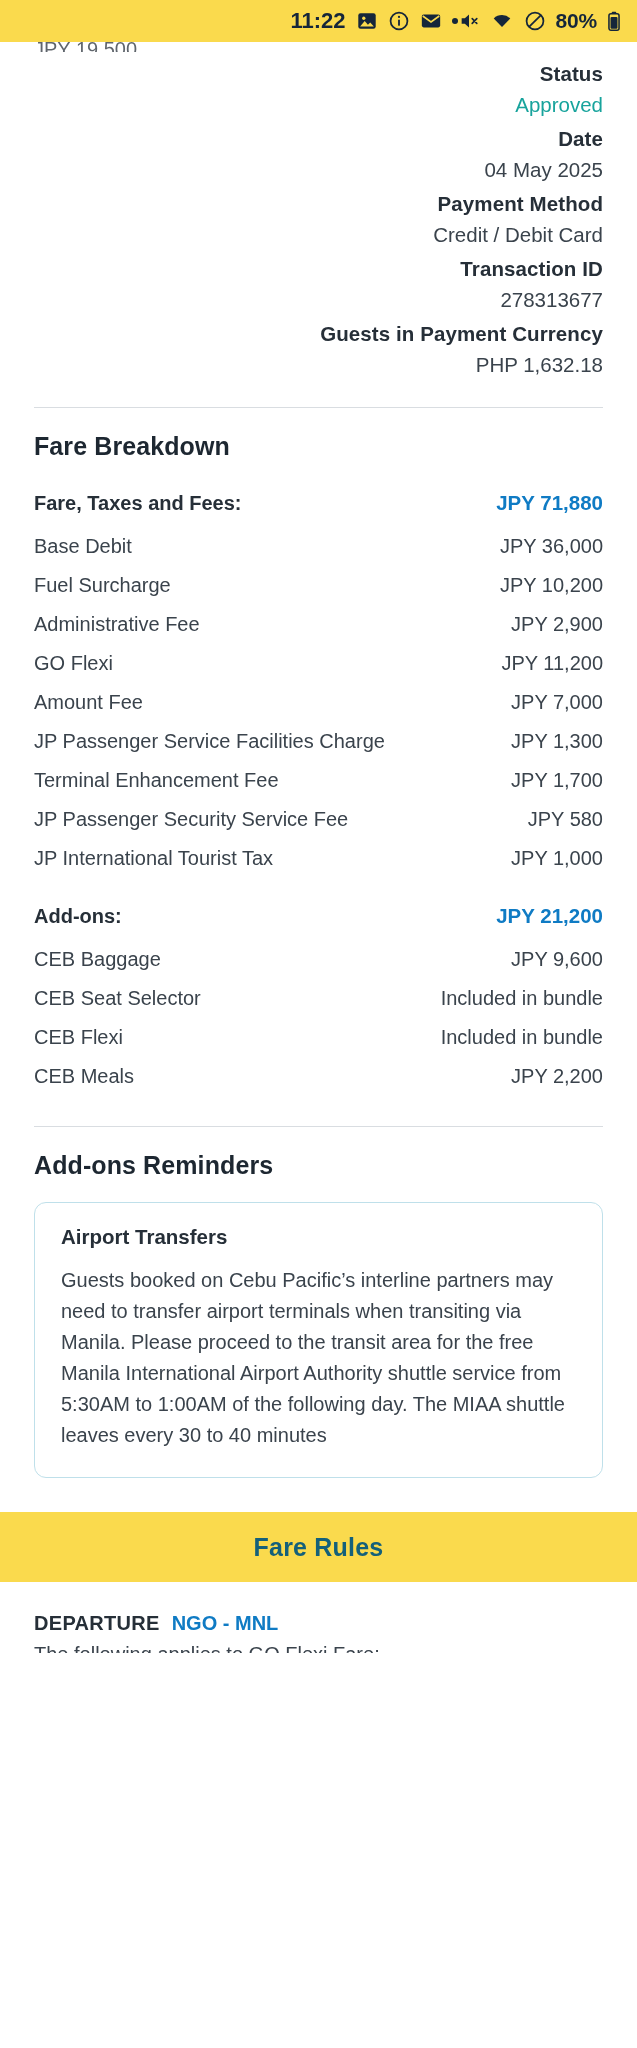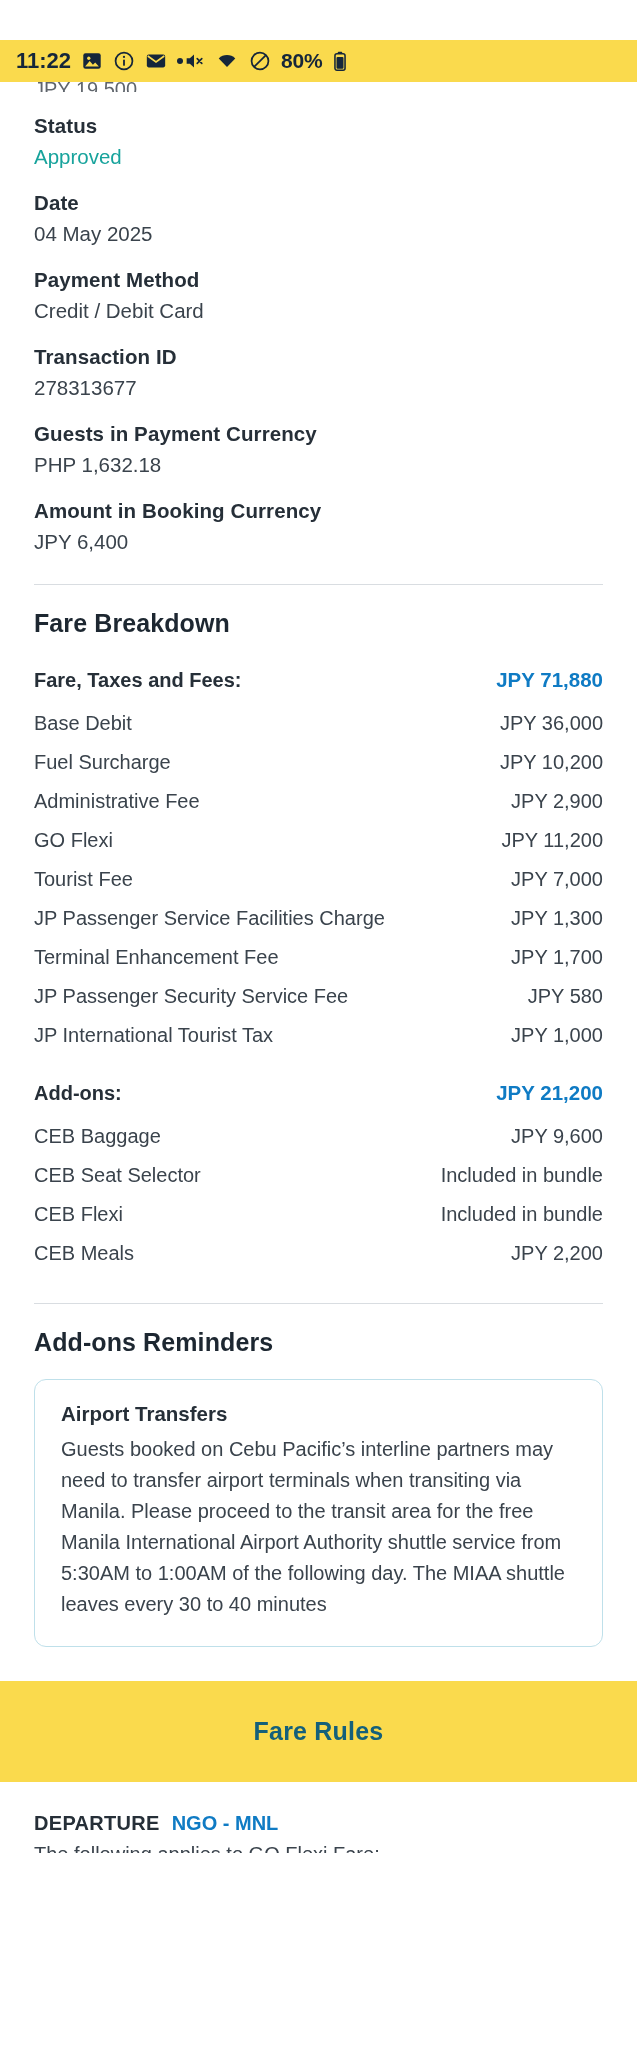--- a/index.html
+++ b/index.html
@@ -9,45 +9,44 @@
     font-family: "Liberation Sans", sans-serif;
   }
   body { width: 637px; height: 2048px; overflow: hidden; position: relative; }
 
   
   .statusbar {
     height: 42px;
     background: #fada4d;
     display: flex;
     align-items: center;
-    justify-content: flex-start;
+    justify-content: flex-end;
     padding: 0 16px;
     color: #15263a;
     font-size: 22px;
     font-weight: 600;
-    margin-top: 40px;
   }
   .sb-left, .sb-right { display: flex; align-items: center; gap: 10px; }
   .sb-icon { display: inline-flex; align-items: center; justify-content: center; }
   .sb-battery-text { font-size: 21px; font-weight: 600; letter-spacing: -0.2px; }
   .dot { width: 6px; height: 6px; border-radius: 50%; background: #15263a; display:inline-block; }
 
   
   .content { padding: 0 34px; }
   .cut-line {
     color: #444b53;
     font-size: 20px;
     height: 14px;
     overflow: hidden;
     line-height: 22px;
     margin-top: -4px;
     opacity: .85;
   }
 
-  .field { margin-top: 22px; }
+  .field { margin-top: 10px; text-align: right; }
   .field-label {
     font-size: 20.5px;
     font-weight: 700;
     color: #262f38;
     letter-spacing: .1px;
   }
   .field-value {
     font-size: 20.5px;
     color: #3a434c;
     margin-top: 7px;
@@ -88,32 +87,32 @@
     border: 1px solid #bfe0ea;
     border-radius: 12px;
     background: #ffffff;
     padding: 22px 26px 26px 26px;
     margin-top: 4px;
   }
   .reminder-title {
     font-size: 20.5px;
     font-weight: 700;
     color: #262f38;
-    margin-bottom: 8px;
+    margin-bottom: 16px;
   }
   .reminder-body {
     font-size: 20px;
     line-height: 31px;
     color: #3a434c;
   }
 
   
   .fare-rules-banner {
     background: #fada4d;
-    height: 101px;
+    height: 70px;
     display: flex;
     align-items: center;
     justify-content: center;
     margin-top: 34px;
   }
   .fare-rules-banner span {
     font-size: 25px;
     font-weight: 700;
     color: #14607a;
     letter-spacing: .2px;
@@ -212,24 +211,20 @@
       <div class="field-value">Credit / Debit Card</div>
     </div>
     <div class="field">
       <div class="field-label">Transaction ID</div>
       <div class="field-value">278313677</div>
     </div>
     <div class="field">
       <div class="field-label">Guests in Payment Currency</div>
       <div class="field-value">PHP 1,632.18</div>
     </div>
-    <div class="field">
-      <div class="field-label">Amount in Booking Currency</div>
-      <div class="field-value">JPY 6,400</div>
-    </div>
   </div>
 
   <div class="divider"></div>
 
   <div class="section-title">Fare Breakdown</div>
 
   <div>
     <div class="row head">
       <span class="label">Fare, Taxes and Fees:</span>
       <span class="amount">JPY 71,880</span>
@@ -244,21 +239,21 @@
     </div>
     <div class="row">
       <span class="label">Administrative Fee</span>
       <span class="amount">JPY 2,900</span>
     </div>
     <div class="row">
       <span class="label">GO Flexi</span>
       <span class="amount">JPY 11,200</span>
     </div>
     <div class="row">
-      <span class="label">Tourist Fee</span>
+      <span class="label">Amount Fee</span>
       <span class="amount">JPY 7,000</span>
     </div>
     <div class="row">
       <span class="label">JP Passenger Service Facilities Charge</span>
       <span class="amount">JPY 1,300</span>
     </div>
     <div class="row">
       <span class="label">Terminal Enhancement Fee</span>
       <span class="amount">JPY 1,700</span>
     </div>

